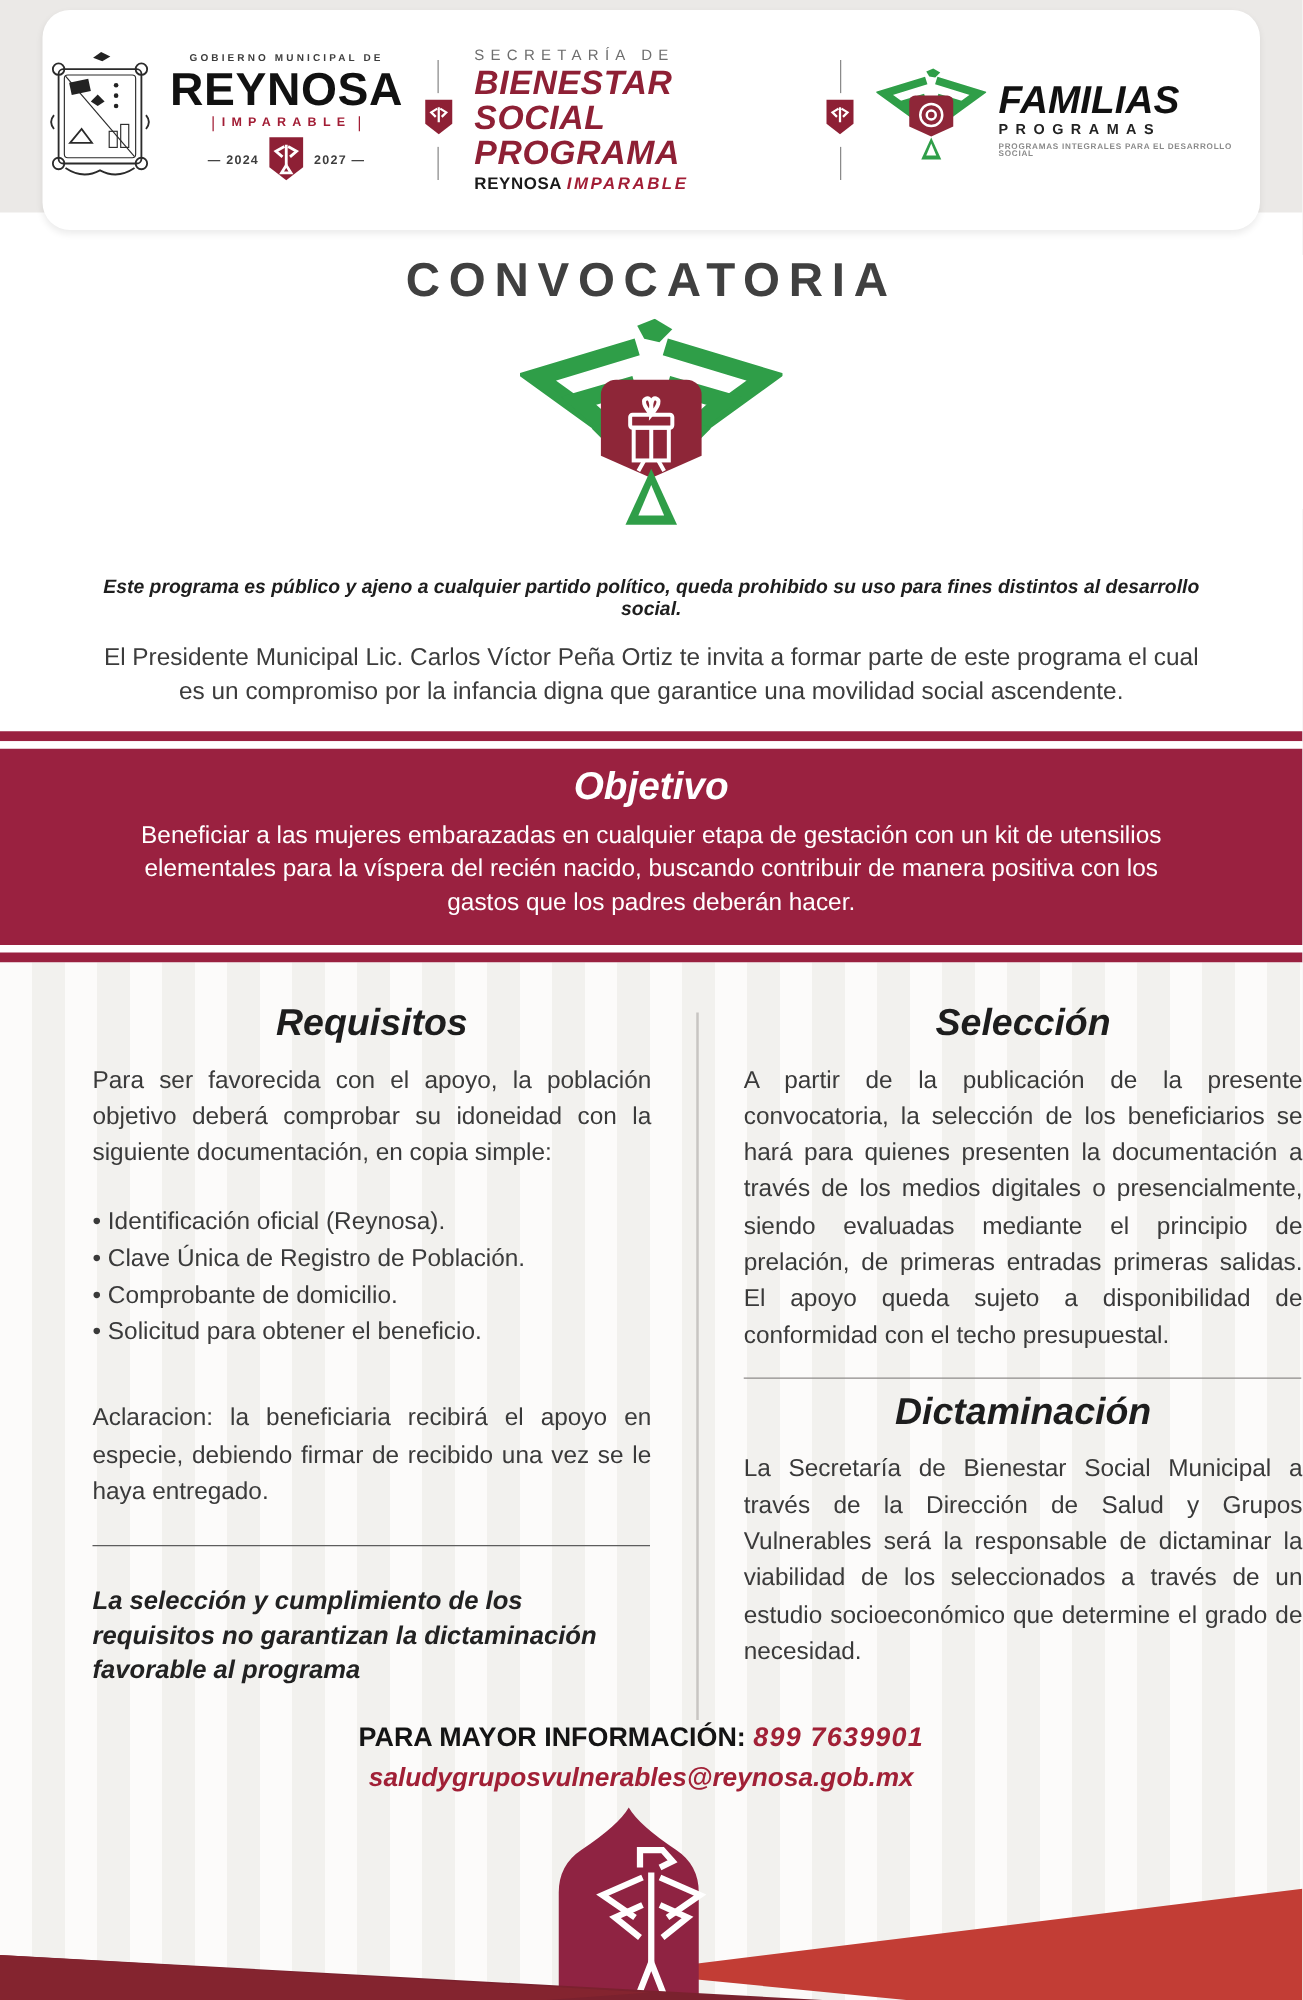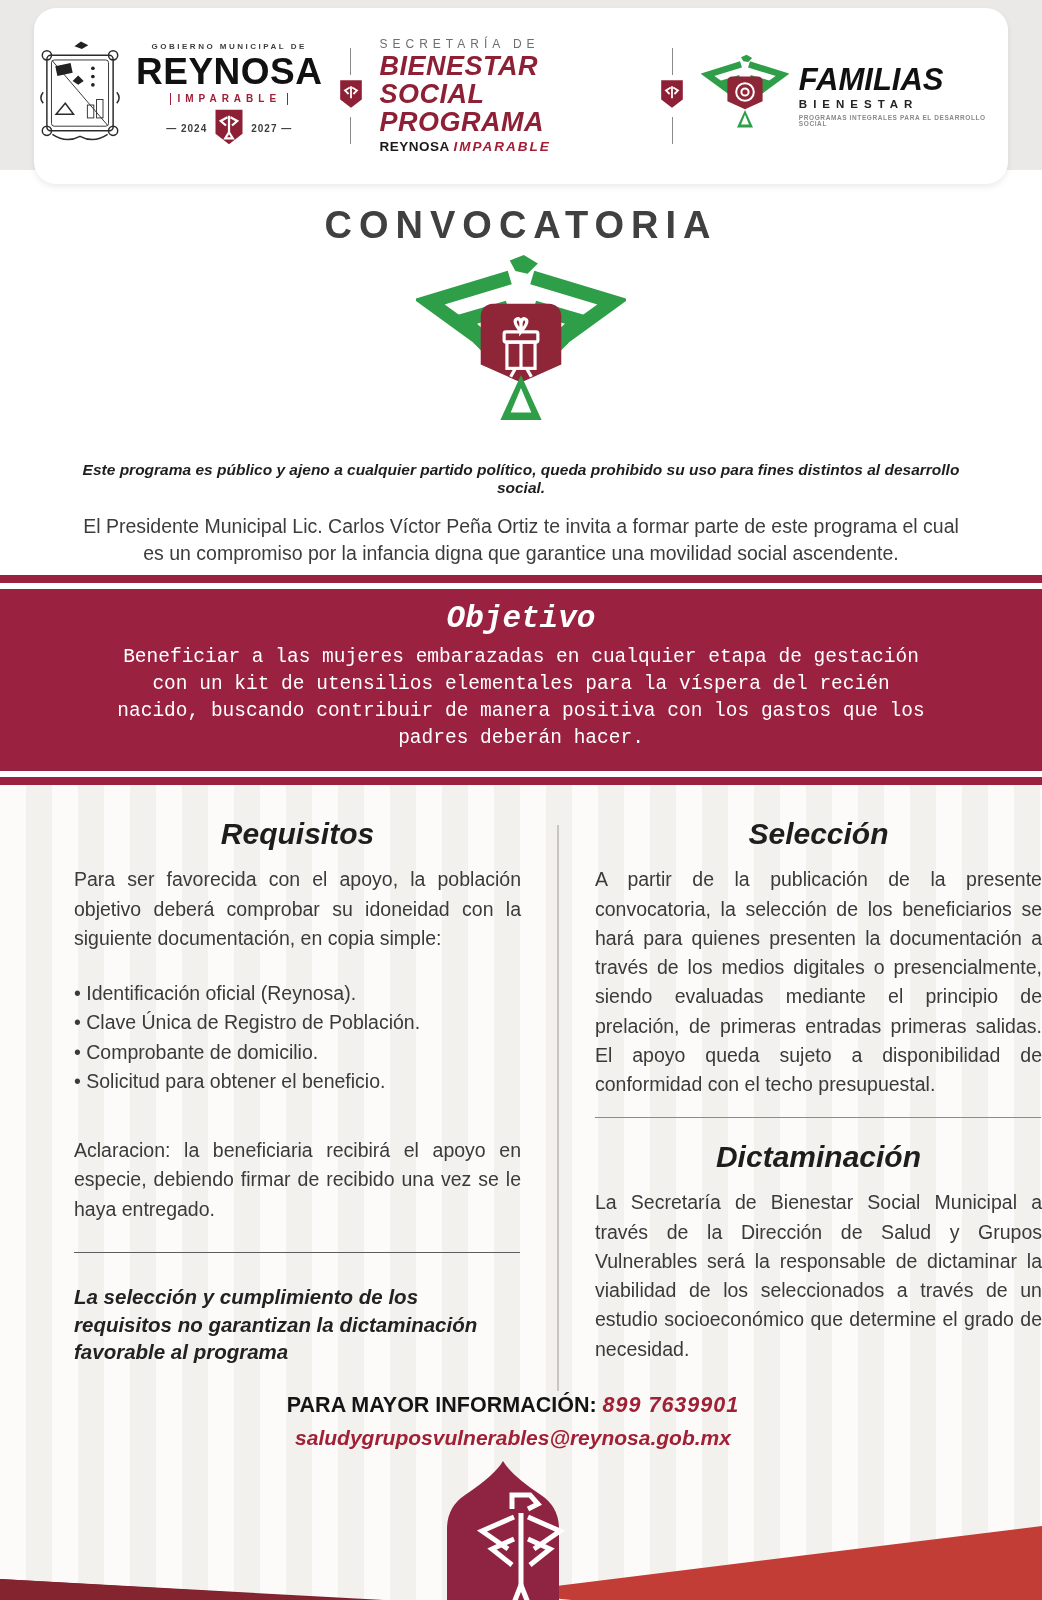--- a/index.html
+++ b/index.html
@@ -37,21 +37,21 @@
   .program{display:flex;align-items:center;justify-content:center;gap:26px;margin-top:10px;height:178px;}
   .prog-txt{display:flex;flex-direction:column;align-items:flex-start;line-height:1;}
   .prog-l1{font-size:72px;font-weight:800;font-style:italic;color:#1c1c1c;letter-spacing:1px;}
   .prog-l2{font-size:53px;font-weight:800;color:#1c1c1c;letter-spacing:40px;margin-top:8px;margin-left:6px;white-space:nowrap;}
   .prog-sub{font-size:14.5px;font-weight:700;letter-spacing:4.6px;color:#141414;margin-top:12px;margin-left:4px;}
 
   .disclaimer{margin:26px auto 0;width:900px;text-align:center;font-size:15.5px;font-weight:700;font-style:italic;color:#1e1e1e;}
   .invitation{margin:16px auto 0;width:880px;text-align:center;font-size:19.5px;color:#3c3c3c;line-height:1.38;}
 
   
-  .objetivo-wrap{margin-top:8px;font-family:Liberation Mono, monospace;}
+  .objetivo-wrap{margin-top:18px;}
   .band-stripe{height:8px;background:#9a2140;}
   .band-gap{height:6px;background:#ffffff;}
   .band-main{background:#9a2140;color:#ffffff;text-align:center;padding:10px 0 20px;}
   .band-title{font-size:31px;font-weight:800;font-style:italic;margin-top:2px;}
   .band-body{margin:8px auto 0;width:830px;font-size:19.5px;line-height:1.38;}
 
   
   .striped{position:relative;height:100%;background:repeating-linear-gradient(90deg,#fcfbfa 0 26px,#f2f1ee 26px 52px);}
   .main-zone{position:relative;height:896px;}
   .columns{display:flex;padding-top:34px;}
@@ -61,21 +61,21 @@
   .col-divider{width:2px;background:#c8c5c2;margin-left:36px;height:566px;align-self:flex-start;margin-top:6px;}
   .col-title{text-align:center;font-size:30px;font-weight:800;font-style:italic;color:#1d1d1d;margin-bottom:16px;line-height:1;}
   .para{text-align:justify;margin:0 0 14px;}
   .req-list{list-style:none;margin:26px 0 0;padding:0;}
   .req-list li{text-align:justify;}
   .req-list li::before{content:"• ";}
   .aclaracion{margin-top:40px;text-align:justify;}
   .rule{border:none;border-top:1.5px solid #5d5d5d;margin:28px 0 0;width:446px;}
   .rule-light{border-top:1.5px solid #8d8b89;}
   .nota{margin-top:30px;font-weight:700;font-style:italic;font-size:20.5px;color:#222;line-height:1.35;}
-  .dict-title{margin-top:24px;}
+  .dict-title{margin-top:12px;}
 
   
   .contact{position:absolute;left:0;right:16px;top:608px;text-align:center;}
   .contact-line1{font-size:21.5px;}
   .contact-label{font-weight:800;color:#141414;}
   .contact-phone{font-weight:800;font-style:italic;color:#a12036;letter-spacing:1px;}
   .contact-email{margin-top:8px;font-size:21px;font-weight:700;font-style:italic;color:#a12036;}
 
   
   .bottom-art{position:absolute;left:0;right:0;bottom:0;height:230px;}
@@ -191,21 +191,21 @@
             <g stroke="#fff" stroke-width="5" fill="none">
               <circle cx="110" cy="95" r="22"></circle>
               <circle cx="110" cy="95" r="9"></circle>
             </g>
             <path d="M110 140 l-20 44 h40 z" fill="#2f9e48"></path>
             <path d="M110 152 l-10 24 h20 z" fill="#fff"></path>
           </svg>
         </span>
         <span class="familias-txt">
           <span class="fam-name">FAMILIAS</span>
-          <span class="fam-sub">BIENESTAR</span>
+          <span class="fam-sub">PROGRAMAS</span>
           <span class="fam-tag">PROGRAMAS INTEGRALES PARA EL DESARROLLO SOCIAL</span>
         </span>
       </div>
 
     </div>
   </div>
 
   <div class="headline">CONVOCATORIA</div>
 
   <div class="program">

